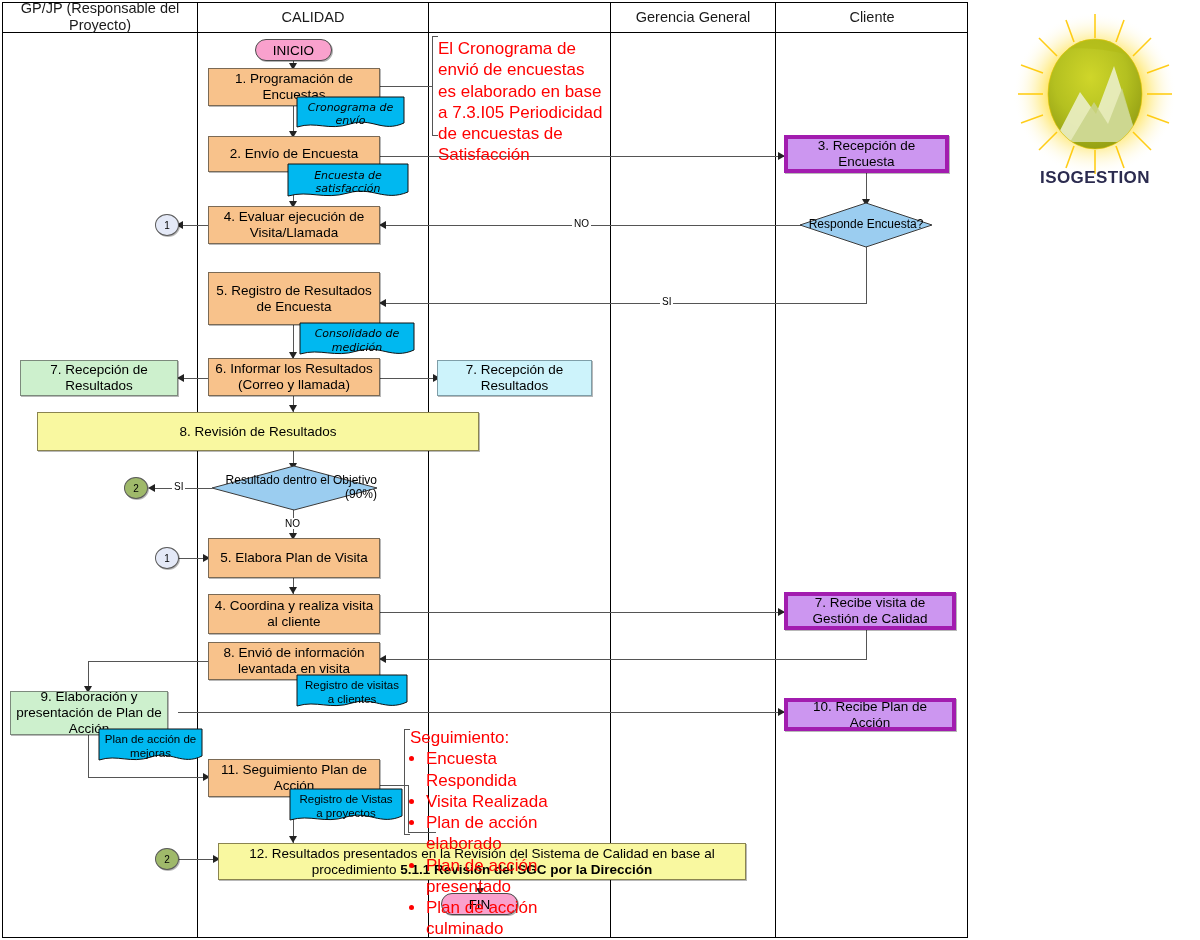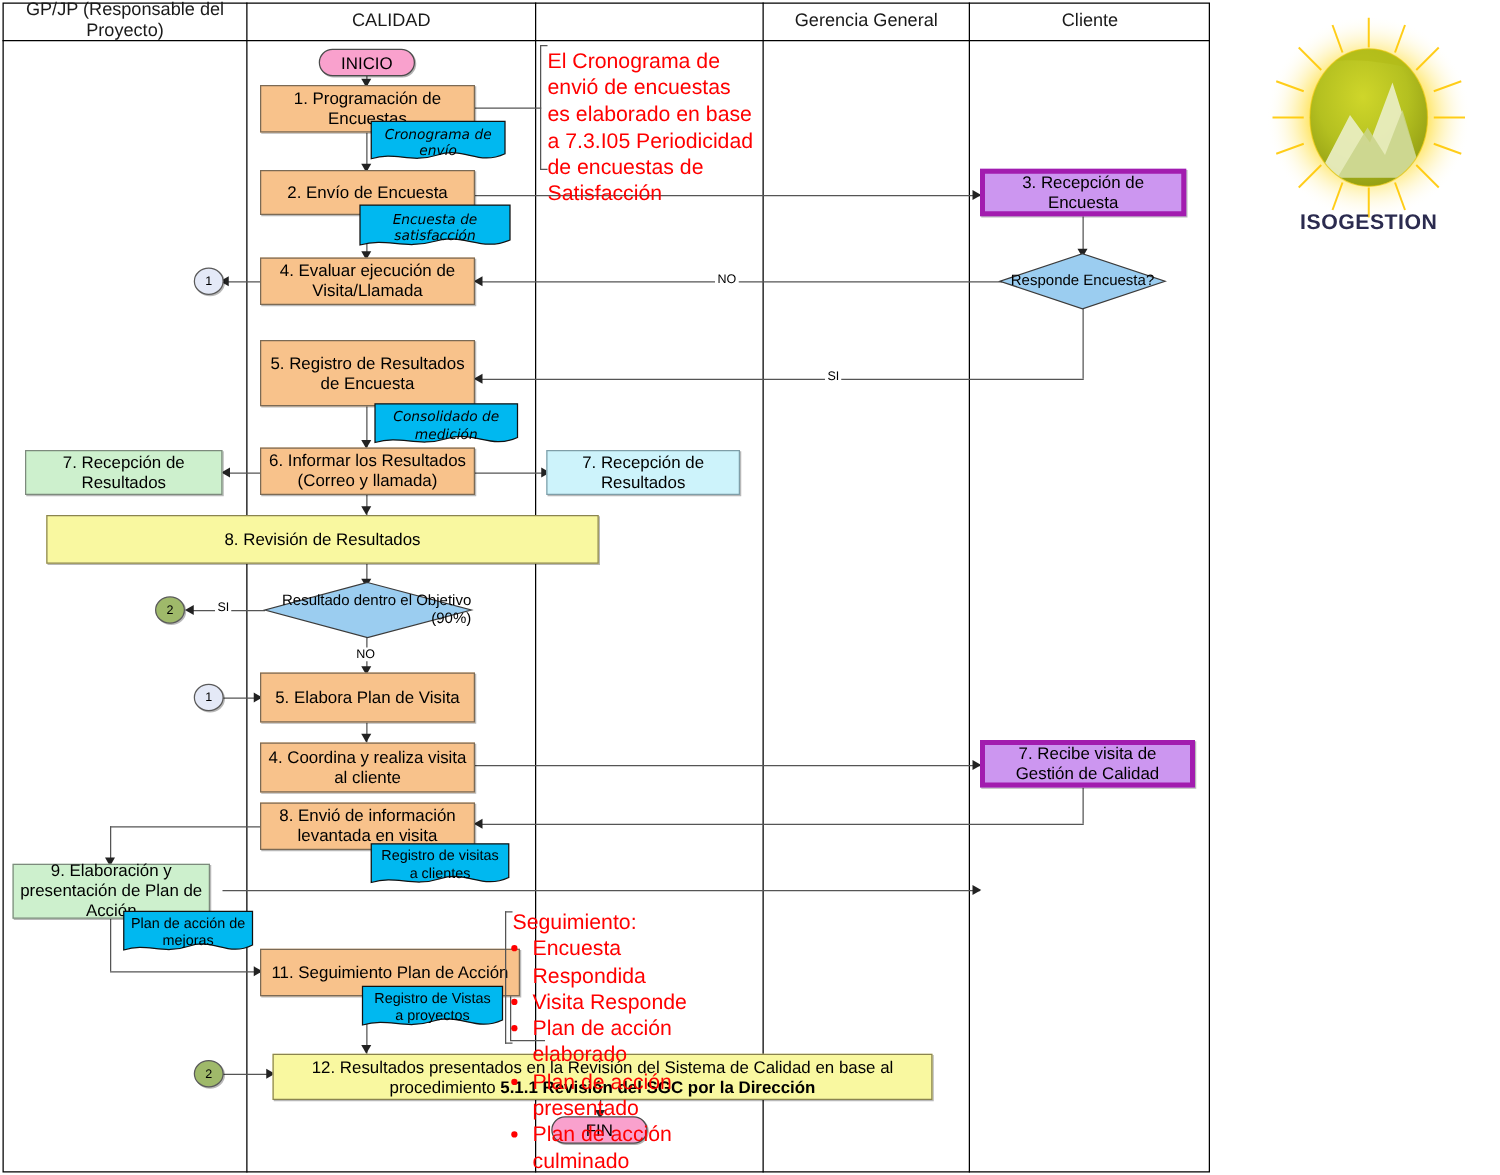--- a/index.html
+++ b/index.html
@@ -205,22 +205,23 @@
   <div class="node proc" style="left:208px;top:538px;width:172px;height:40px;">5. Elabora Plan de Visita</div>
 
   <div class="node proc" style="left:208px;top:594px;width:172px;height:40px;">4. Coordina y realiza visita al cliente</div>
 
   <div class="node proc-purple" style="left:784px;top:592px;width:172px;height:38px;">7. Recibe visita de Gestión de Calidad</div>
 
   <div class="node proc" style="left:208px;top:642px;width:172px;height:38px;">8. Envió de información levantada en visita</div>
 
   <div class="node proc-green" style="left:10px;top:691px;width:158px;height:44px;">9. Elaboración y presentación de Plan de Acción</div>
 
-
-  <div class="node proc" style="left:208px;top:759px;width:208px;height:38px;">11. Seguimiento Plan de Acción</div>
+  <div class="node proc-purple" style="left:784px;top:698px;width:172px;height:33px;">10. Recibe Plan de Acción</div>
+
+  <div class="node proc" style="left:208px;top:759px;width:172px;height:38px;">11. Seguimiento Plan de Acción</div>
 
   <div class="node proc-yellow" style="left:218px;top:843px;width:528px;height:37px;">
     <span>
       <span>12. Resultados presentados en la Revisión del Sistema de Calidad en base al procedimiento </span><b>5.1.1 Revisión del SGC por la Dirección</b>
     </span>
   </div>
 
   <div class="diamond" style="left:800px;top:203px;width:132px;height:44px;">
     <svg width="132" height="44" viewBox="0 0 132 44">
       <polygon points="66,0 132,22 66,44 0,22" fill="#9bcdf0" stroke="#3a3a3a" stroke-width="1"></polygon>
@@ -285,21 +286,21 @@
   <div class="note-brk" style="left:432px;top:36px;width:6px;height:100px;"></div>
   <div class="note" style="left:438px;top:38px;width:168px;">
     <p class="nt-title">El Cronograma de envió de encuestas es elaborado en base a 7.3.I05 Periodicidad de encuestas de Satisfacción</p>
   </div>
 
   <div class="note-brk" style="left:404px;top:729px;width:6px;height:106px;"></div>
   <div class="note" style="left:410px;top:727px;width:180px;">
     <p class="nt-title">Seguimiento:</p>
     <ul>
       <li>Encuesta Respondida</li>
-      <li>Visita Responde</li>
+      <li>Visita Realizada</li>
       <li>Plan de acción elaborado</li>
       <li>Plan de acción presentado</li>
       <li>Plan de acción culminado</li>
     </ul>
   </div>
 
   <div id="logo" style="left:1010px;top:14px;width:170px;height:170px;">
     <svg width="170" height="170" viewBox="0 0 170 170">
       <defs>
         <radialGradient id="glow" cx="50%" cy="50%" r="50%">

